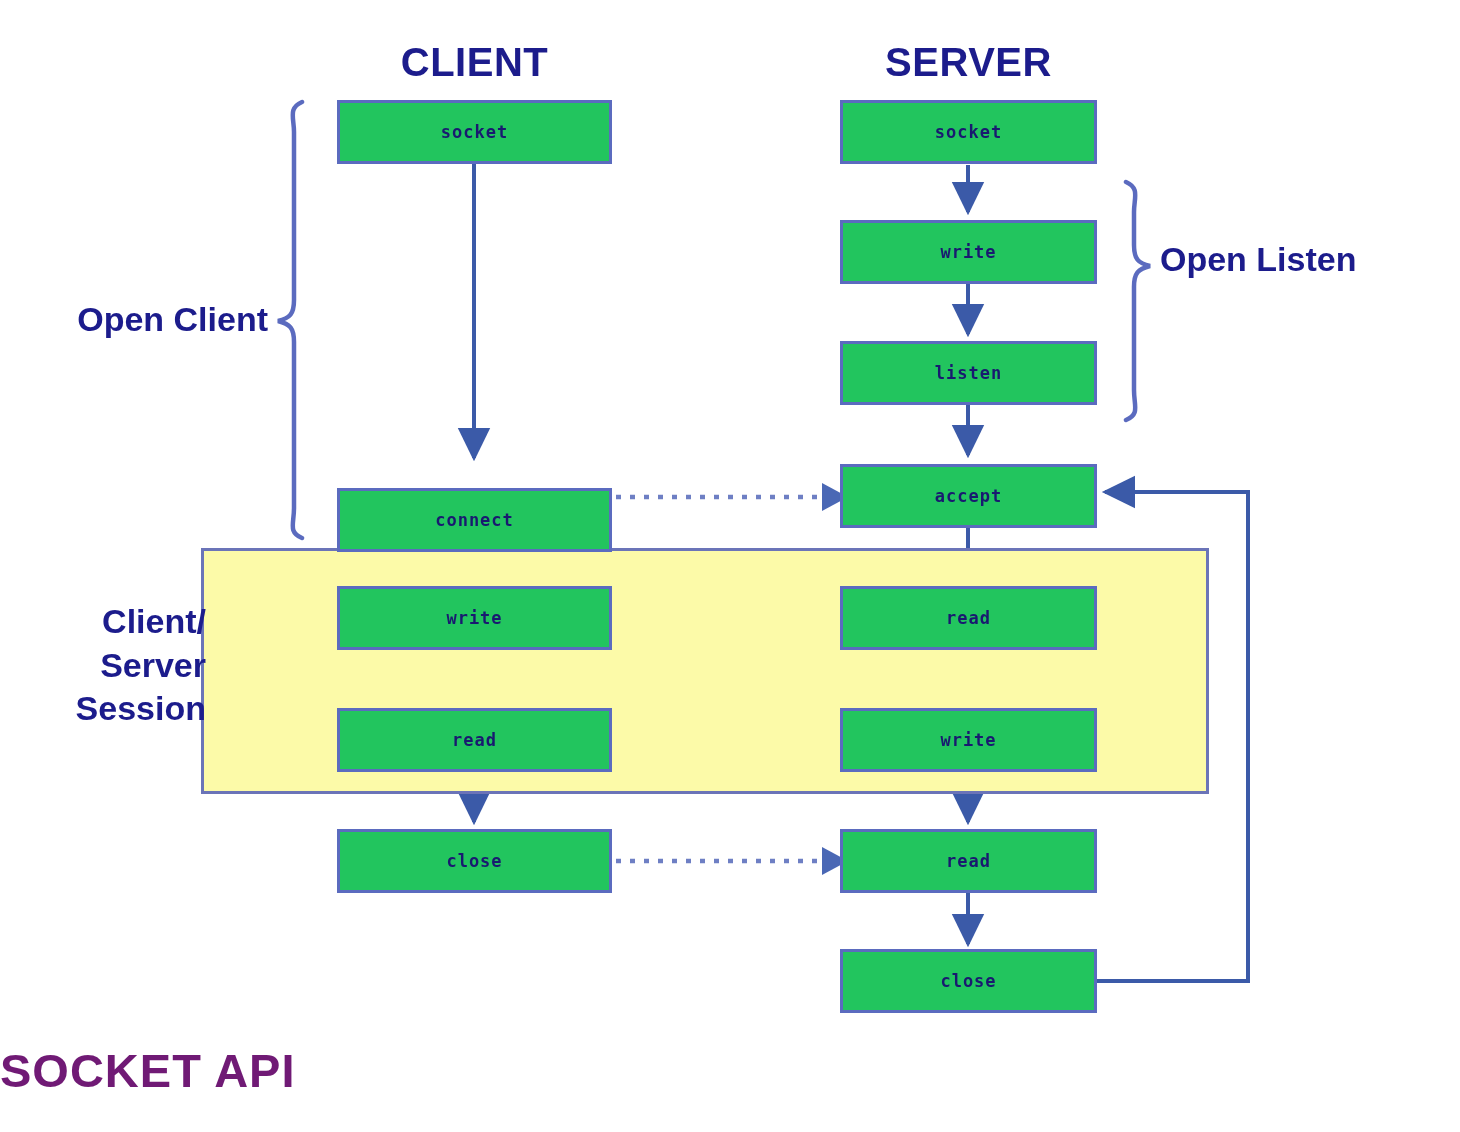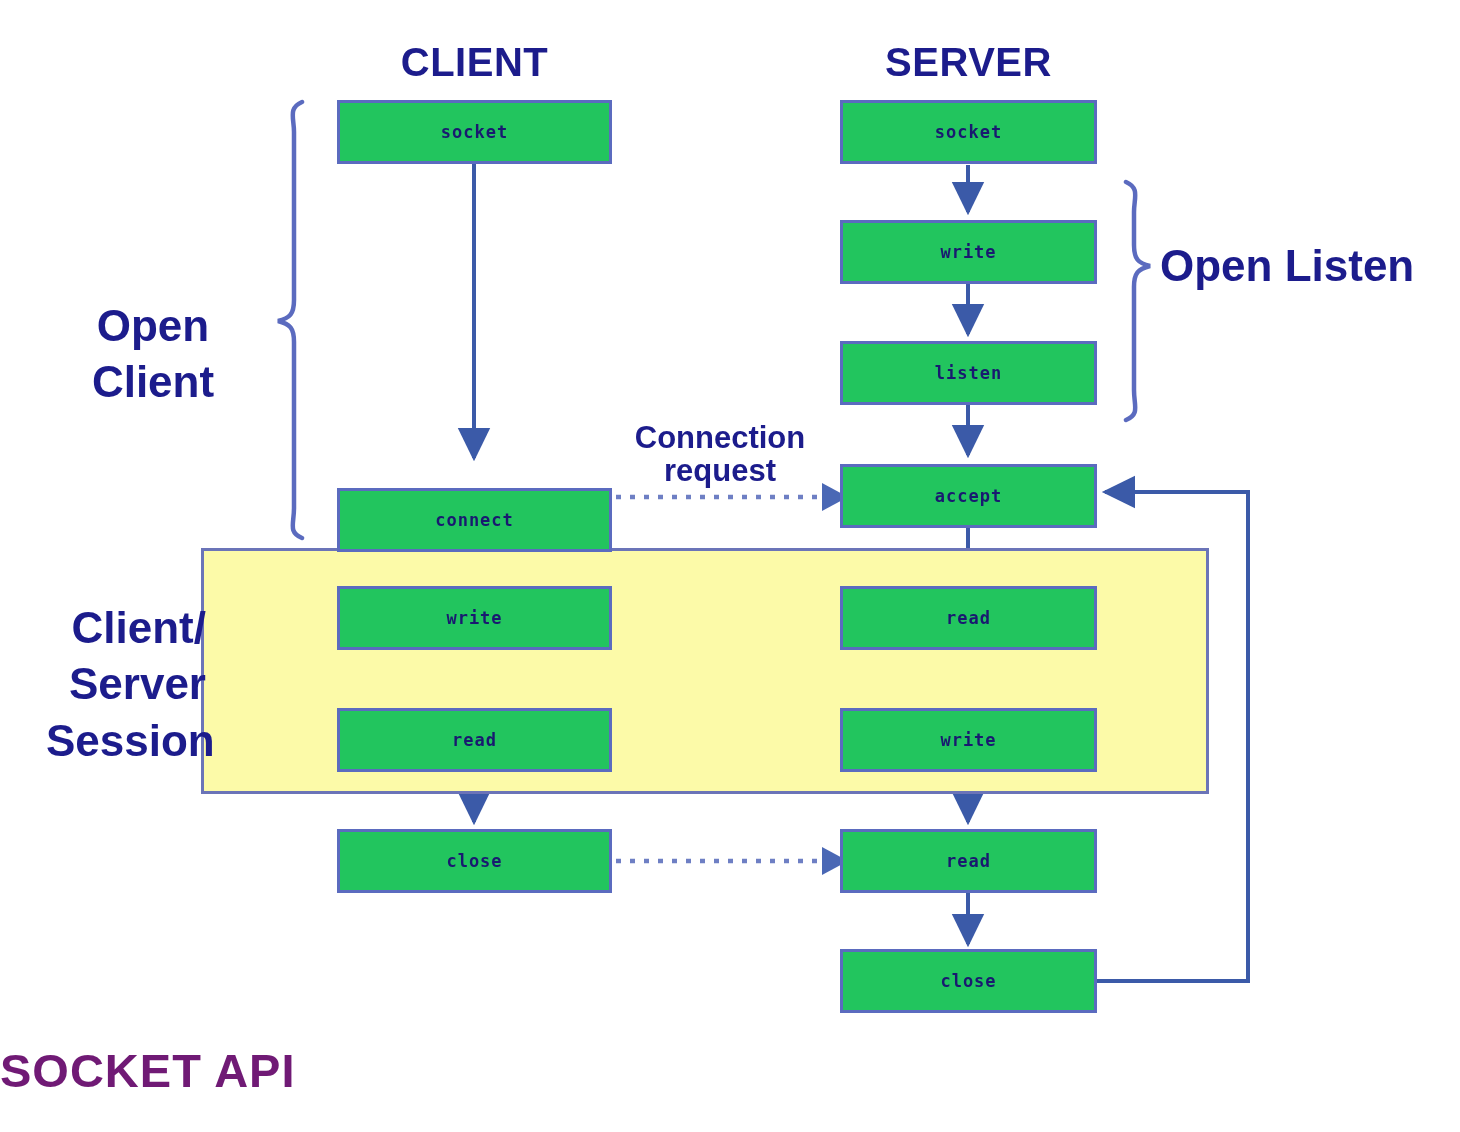--- a/index.html
+++ b/index.html
@@ -50,21 +50,21 @@
     background: #fcfaa8;
     border: 3px solid #6b74b8;
     box-sizing: border-box;
   }
 
   
   .side-label {
     position: absolute;
     font-family: "Liberation Sans", sans-serif;
     font-weight: bold;
-    font-size: 44px;
+    font-size: 34px;
     line-height: 1.28;
     color: #1c1c8c;
     white-space: pre-line;
   }
   .edge-label {
     position: absolute;
     font-family: "Liberation Sans", sans-serif;
     font-weight: bold;
     font-size: 31px;
     line-height: 1.05;
@@ -195,27 +195,25 @@
   <div class="fbox" style="left:840px; top:341px; width:257px; height:64px;">listen</div>
 
   <div class="fbox" style="left:840px; top:586px; width:257px; height:64px;">read</div>
 
   <div class="fbox" style="left:840px; top:708px; width:257px; height:64px;">write</div>
 
   <div class="fbox" style="left:840px; top:829px; width:257px; height:64px;">read</div>
 
   <div class="fbox" style="left:840px; top:949px; width:257px; height:64px;">close</div>
 
-  <div class="side-label" style="left:38px; top:298px; width:230px; text-align:center;">Open Client</div>
+  <div class="side-label" style="left:38px; top:298px; width:230px; text-align:right;">Open Client</div>
 
   <div class="side-label" style="left:1160px; top:238px; width:290px; text-align:left;">Open Listen</div>
 
   <div class="side-label" style="left:46px; top:600px; width:160px; text-align:right;">Client/
 Server
 Session</div>
 
-  <div class="edge-label" style="left:604px; top:422px; width:232px;">Connection
-request</div>
 
 
   <div class="footer-title" style="left:0px; top:1043px; width:1460px;">SOCKET API</div>
 
 </div>
 
 </body></html>

